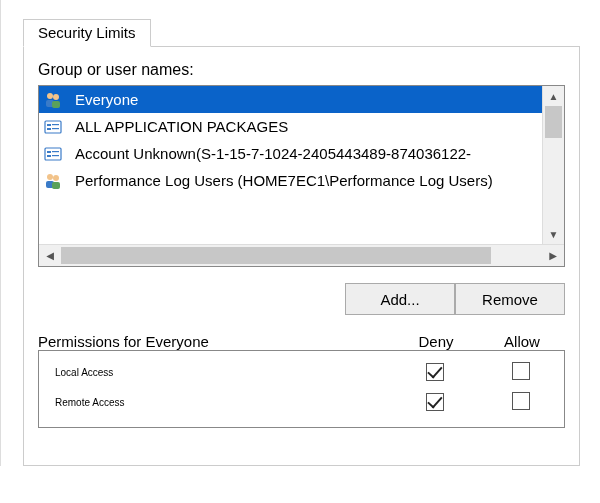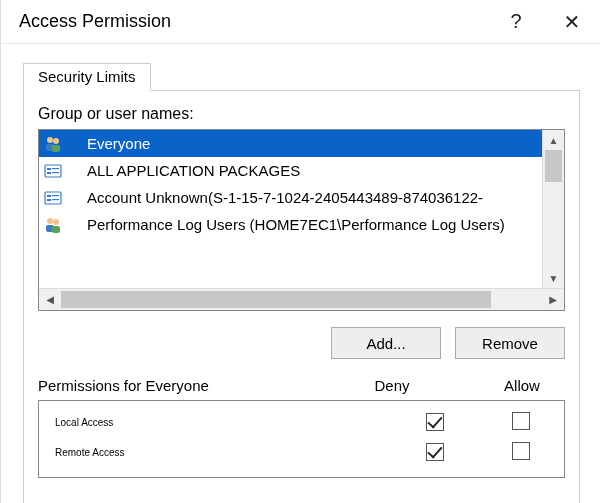--- a/index.html
+++ b/index.html
@@ -77,21 +77,21 @@
     padding-right: 22px;
   }
   .list-row {
     display: flex;
     align-items: center;
     height: 27px;
     padding: 0 8px 0 4px;
     white-space: nowrap;
     overflow: hidden;
     font-size: 15px;
-    gap: 24px;
+    gap: 12px;
   }
   .list-row.selected {
     background: #0a63c9;
     color: #fff;
   }
   .icon {
     width: 20px;
     height: 20px;
     flex: 0 0 20px;
     display: inline-flex;
@@ -139,39 +139,36 @@
   }
   .hscroll .track { flex: 1; position: relative; }
   .hscroll .thumb {
     position: absolute;
     top: 2px; bottom: 2px; left: 0; width: 430px;
     background: #c7c7c7;
   }
   .button-row {
     display: flex;
     justify-content: flex-end;
-    gap: 14px;
     margin: 16px 0 18px 0;
   }
   .btn {
     width: 110px;
     height: 32px;
     border: 1px solid #aaa;
     background: #eee;
     font-size: 15px;
     display: flex;
     align-items: center;
     justify-content: center;
   }
   .perm-header {
     display: flex;
     align-items: center;
     font-size: 15px;
-    margin-bottom: 6px;
-    gap: 44px;
   }
   .perm-header .spacer { flex: 1; }
   .perm-col { width: 86px; text-align: center; }
   .perm-body {
     border: 1px solid #888;
     padding: 6px 0 10px 0;
   }
   .perm-row {
     display: flex;
     align-items: center;
@@ -191,25 +188,20 @@
     width: 12px; height: 6px;
     border-left: 2px solid #222;
     border-bottom: 2px solid #222;
     transform: rotate(-48deg) translate(1px,-1px);
   }
 </style>
 </head>
 <body>
 
 <div class="window">
-  <div class="titlebar">
-    <div class="titlebar-title">Access Permission</div>
-    <div class="titlebar-btn">?</div>
-    <div class="titlebar-btn">✕</div>
-  </div>
 
   <div class="content">
     <div class="tab-header">
       <div class="tab">Security Limits</div>
     </div>
 
     <div class="tab-body">
       <div class="section-label">Group or user names:</div>
 
       <div class="listbox-wrap">

